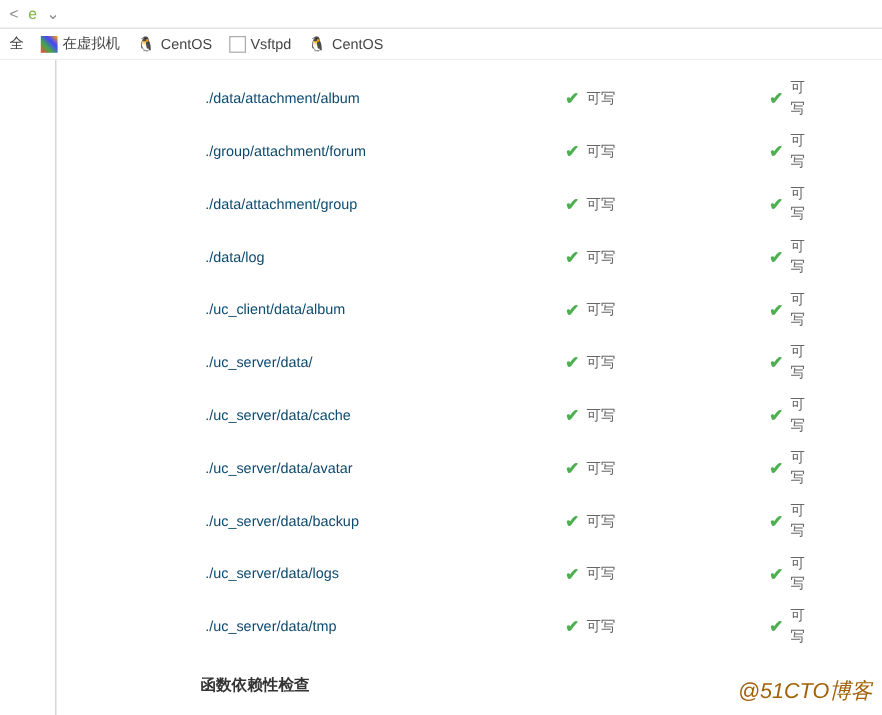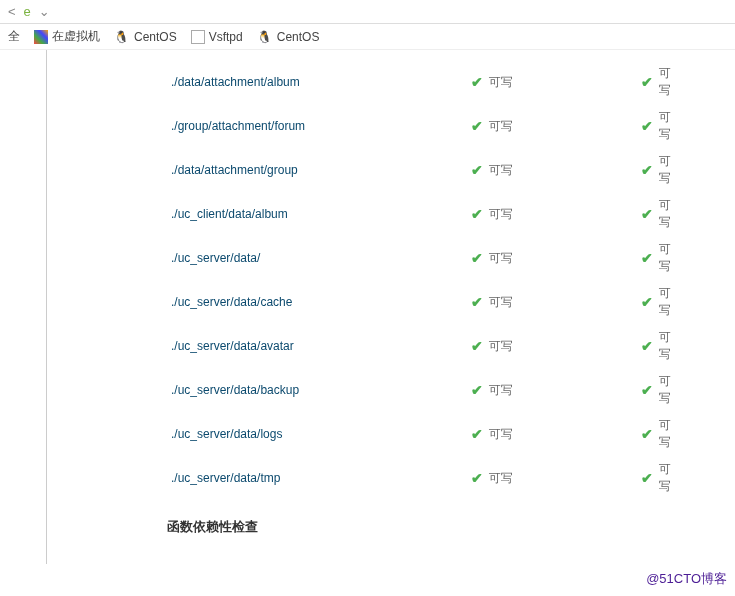--- a/index.html
+++ b/index.html
@@ -15,21 +15,21 @@
     .content { padding: 10px 50px 20px 120px; position: relative; border-left: 1px solid #ccc; margin-left: 46px; }
     .content::before { content: ""; position: absolute; left: -46px; top: 0; bottom: 0; width: 0; }
     table { width: 100%; border-collapse: collapse; }
     td { padding: 5px 4px; vertical-align: middle; }
     .col-path { width: 300px; color: #0c4a6e; }
     .col-check { width: 170px; color: #666; }
     .col-rec { color: #666; }
     .check-cell { display: flex; align-items: center; gap: 6px; }
     .section-title { font-weight: bold; color: #333; padding: 18px 0 8px 0; font-size: 13px; }
     .check-icon { color: #4caf50; font-weight: bold; font-size: 14px; }
-    .watermark { position: fixed; right: 8px; bottom: 8px; color: #4c1d95; font-size: 13px; }
+    .watermark { position: fixed; right: 8px; bottom: 8px; color: #a16207; font-size: 18px; font-style: italic; }
     .puzzle { width:14px; height:14px; background: linear-gradient(45deg,#f44,#4a4,#44f,#fa0); }
     .doc-ico { width:14px; height:14px; border:1px solid #aaa; background:#fff; }
   </style>
 </head>
 <body>
 
 <div class="url-bar">
   <span class="url-icons">
     <span>&lt;</span>
     <span style="color:#7cb342;">e</span>
@@ -101,20 +101,35 @@
             </span>
           </td>
           <td class="col-rec">
             <span class="check-cell">
               <span class="check-icon">✔</span>
               <span>可写</span>
             </span>
           </td>
         </tr>
         <tr>
+          <td class="col-path">./data/log</td>
+          <td class="col-check">
+            <span class="check-cell">
+              <span class="check-icon">✔</span>
+              <span>可写</span>
+            </span>
+          </td>
+          <td class="col-rec">
+            <span class="check-cell">
+              <span class="check-icon">✔</span>
+              <span>可写</span>
+            </span>
+          </td>
+        </tr>
+        <tr>
           <td class="col-path">./uc_client/data/album</td>
           <td class="col-check">
             <span class="check-cell">
               <span class="check-icon">✔</span>
               <span>可写</span>
             </span>
           </td>
           <td class="col-rec">
             <span class="check-cell">
               <span class="check-icon">✔</span>

